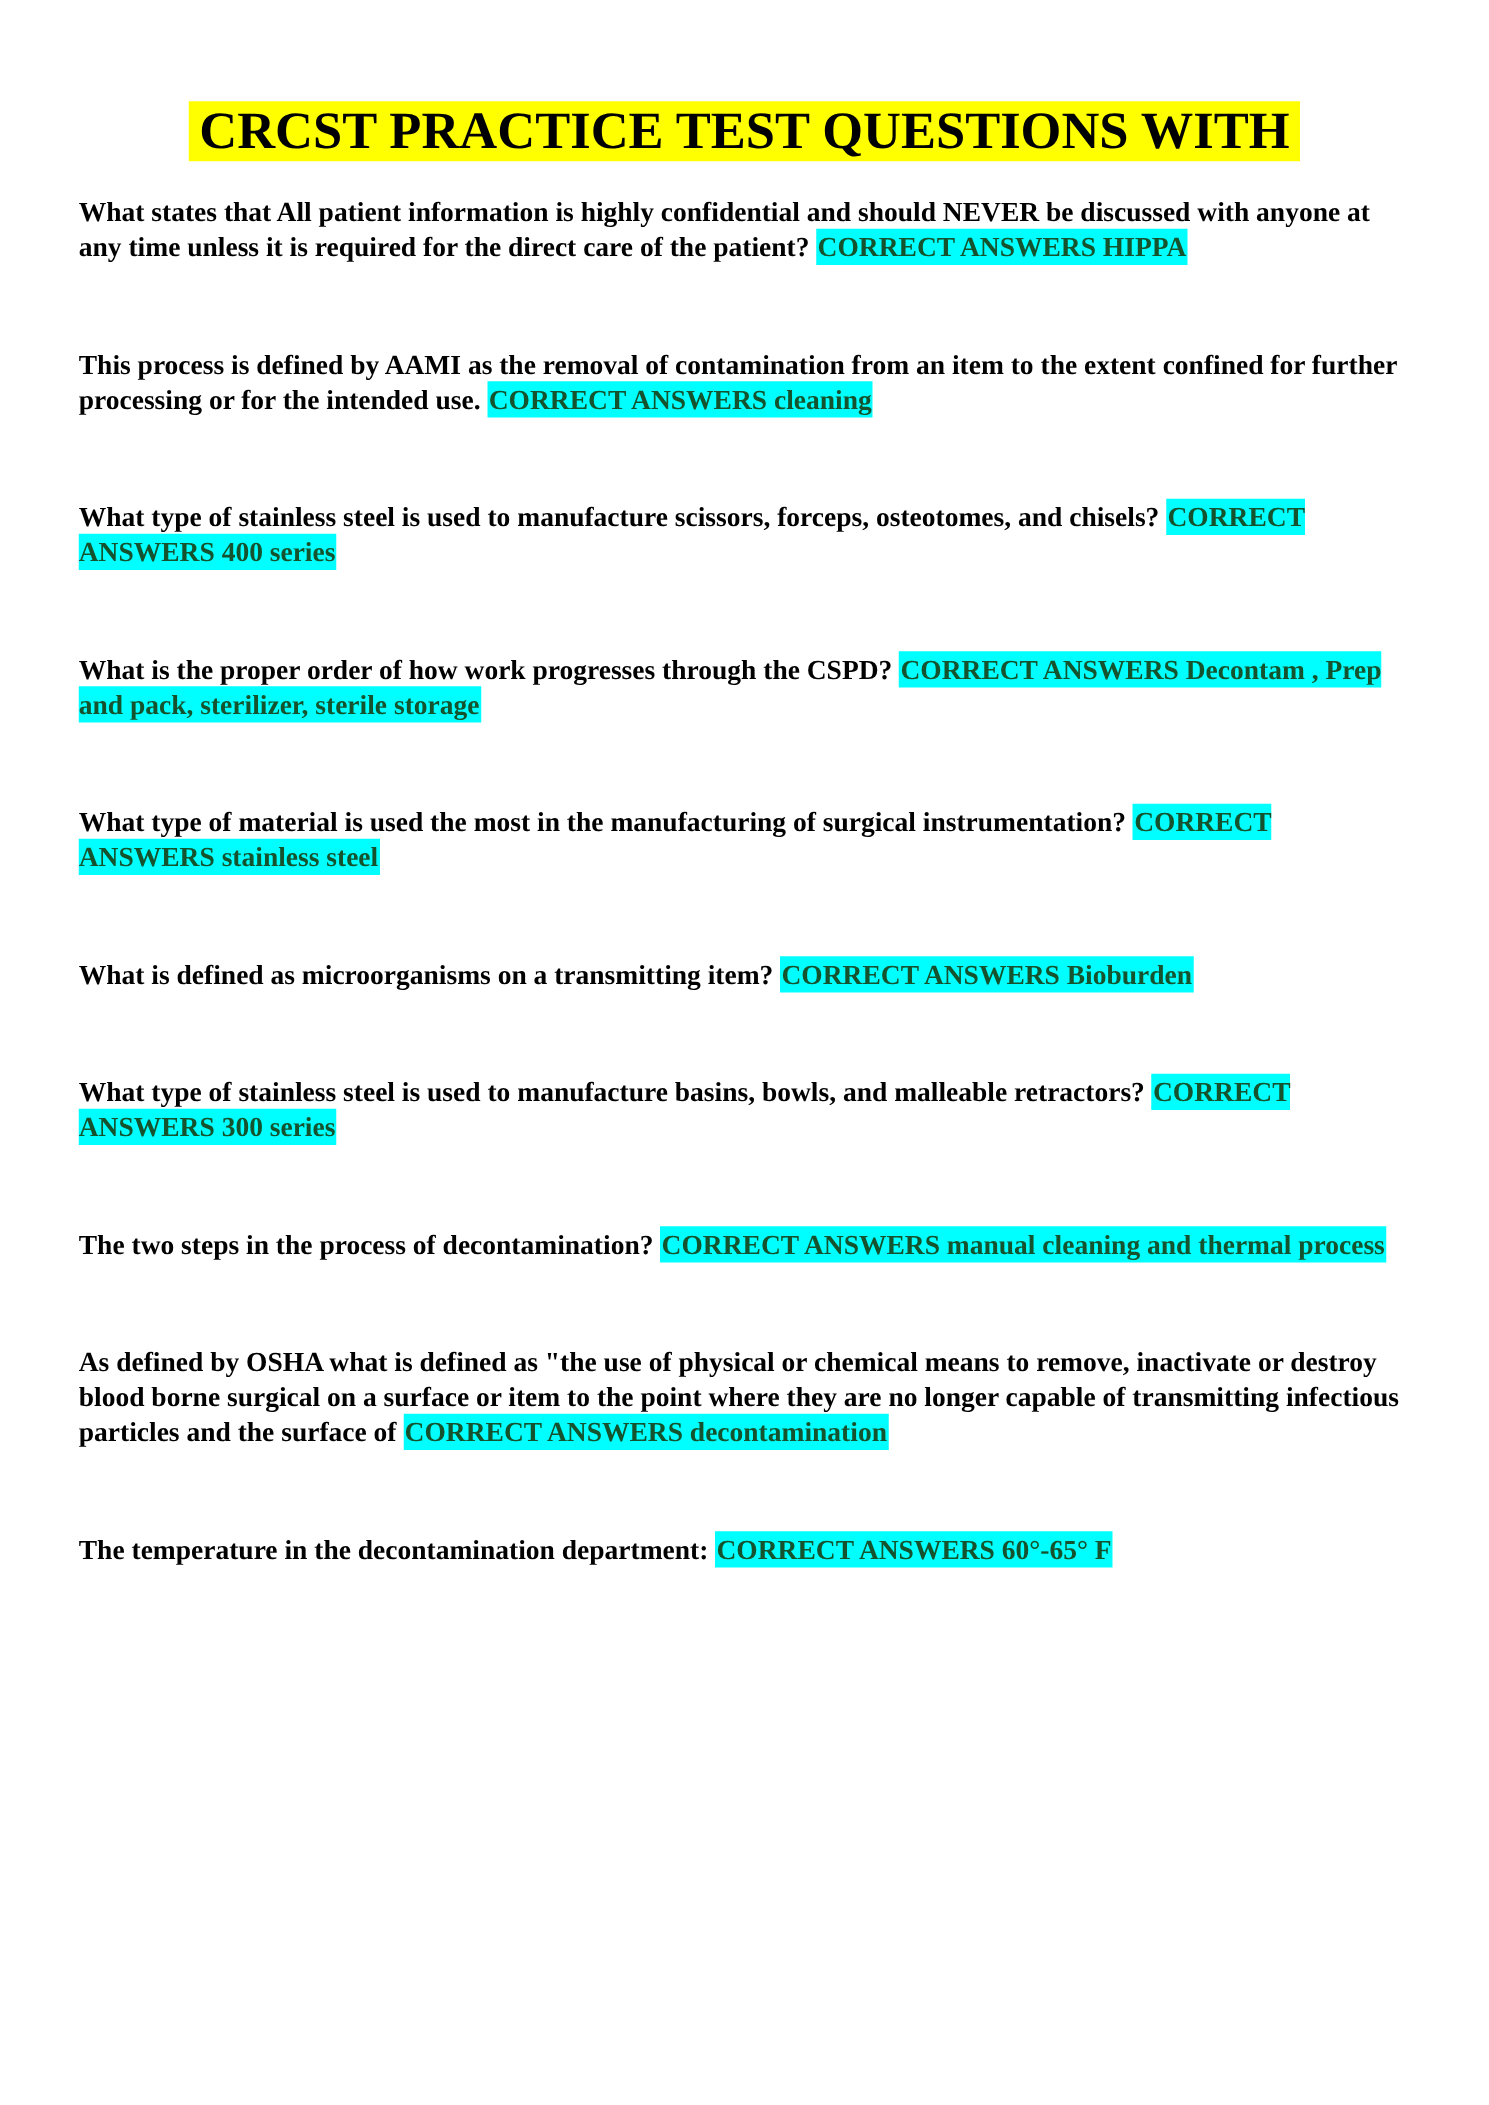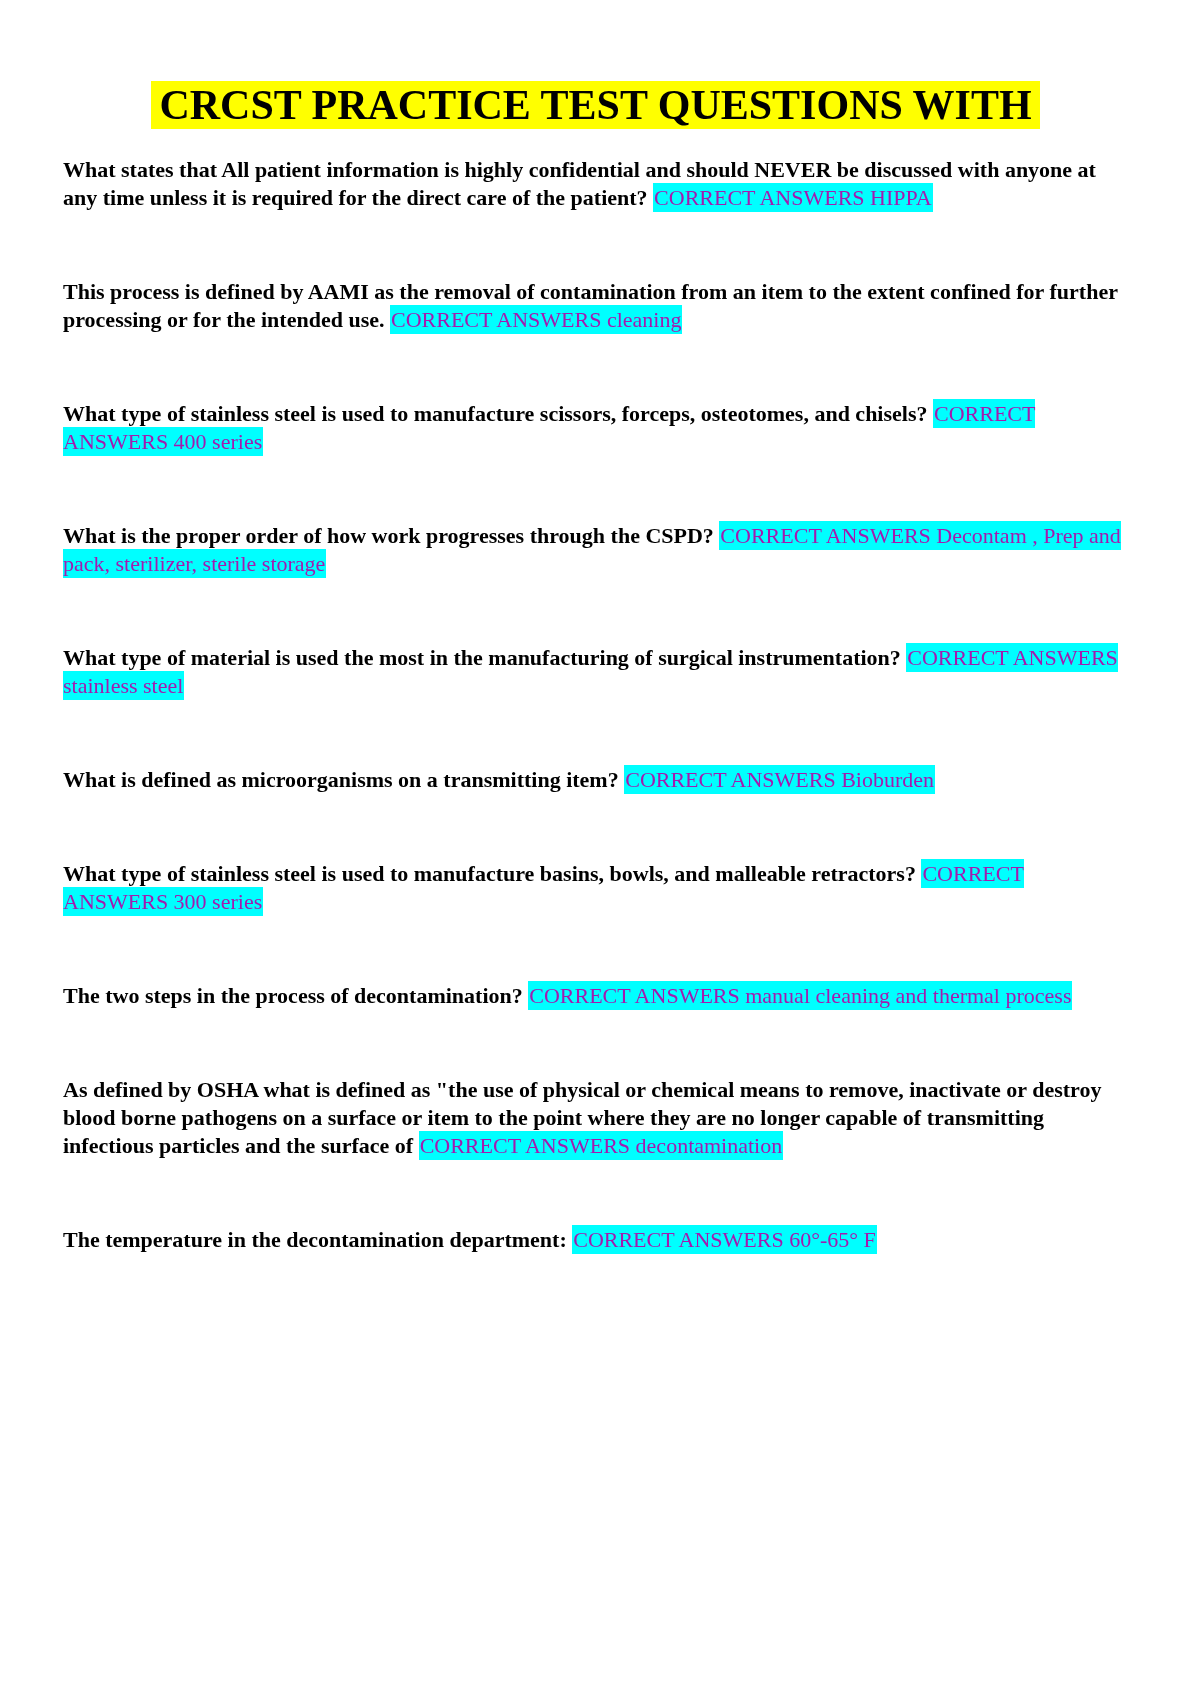--- a/index.html
+++ b/index.html
@@ -27,22 +27,22 @@
     margin-top:40px;
   }
   .qa {
     font-size:22px;
     line-height:28px;
     margin:0 0 66px 0;
     font-weight:bold;
   }
   .answer {
     background:var(--cyan,#00ffff);
-    font-weight:normal;
-    color:#a21caf;
+    font-weight:bold;
+    color:#14532d;
     padding:2px 1px;
   }
 </style>
 </head>
 <body>
 
 <div class="page">
 
   <div class="title">
     <span class="title-line"><span class="hl-yellow">CRCST PRACTICE TEST QUESTIONS WITH</span></span>
@@ -50,17 +50,17 @@
 
   <div>
     <p class="qa"><span>What states that All patient information is highly confidential and should NEVER be discussed with anyone at any time unless it is required for the direct care of the patient?</span> <span class="answer">CORRECT ANSWERS HIPPA</span></p>
     <p class="qa"><span>This process is defined by AAMI as the removal of contamination from an item to the extent confined for further processing or for the intended use.</span> <span class="answer">CORRECT ANSWERS cleaning</span></p>
     <p class="qa"><span>What type of stainless steel is used to manufacture scissors, forceps, osteotomes, and chisels?</span> <span class="answer">CORRECT ANSWERS 400 series</span></p>
     <p class="qa"><span>What is the proper order of how work progresses through the CSPD?</span> <span class="answer">CORRECT ANSWERS Decontam , Prep and pack, sterilizer, sterile storage</span></p>
     <p class="qa"><span>What type of material is used the most in the manufacturing of surgical instrumentation?</span> <span class="answer">CORRECT ANSWERS stainless steel</span></p>
     <p class="qa"><span>What is defined as microorganisms on a transmitting item?</span> <span class="answer">CORRECT ANSWERS Bioburden</span></p>
     <p class="qa"><span>What type of stainless steel is used to manufacture basins, bowls, and malleable retractors?</span> <span class="answer">CORRECT ANSWERS 300 series</span></p>
     <p class="qa"><span>The two steps in the process of decontamination?</span> <span class="answer">CORRECT ANSWERS manual cleaning and thermal process</span></p>
-    <p class="qa"><span>As defined by OSHA what is defined as "the use of physical or chemical means to remove, inactivate or destroy blood borne pathogens on a surface or item to the point where they are no longer capable of transmitting infectious particles and the surface of</span> <span class="answer">CORRECT ANSWERS decontamination</span></p>
+    <p class="qa"><span>As defined by OSHA what is defined as "the use of physical or chemical means to remove, inactivate or destroy blood borne surgical on a surface or item to the point where they are no longer capable of transmitting infectious particles and the surface of</span> <span class="answer">CORRECT ANSWERS decontamination</span></p>
     <p class="qa"><span>The temperature in the decontamination department:</span> <span class="answer">CORRECT ANSWERS 60°-65° F</span></p>
   </div>
 
 </div>
 
 </body></html>

